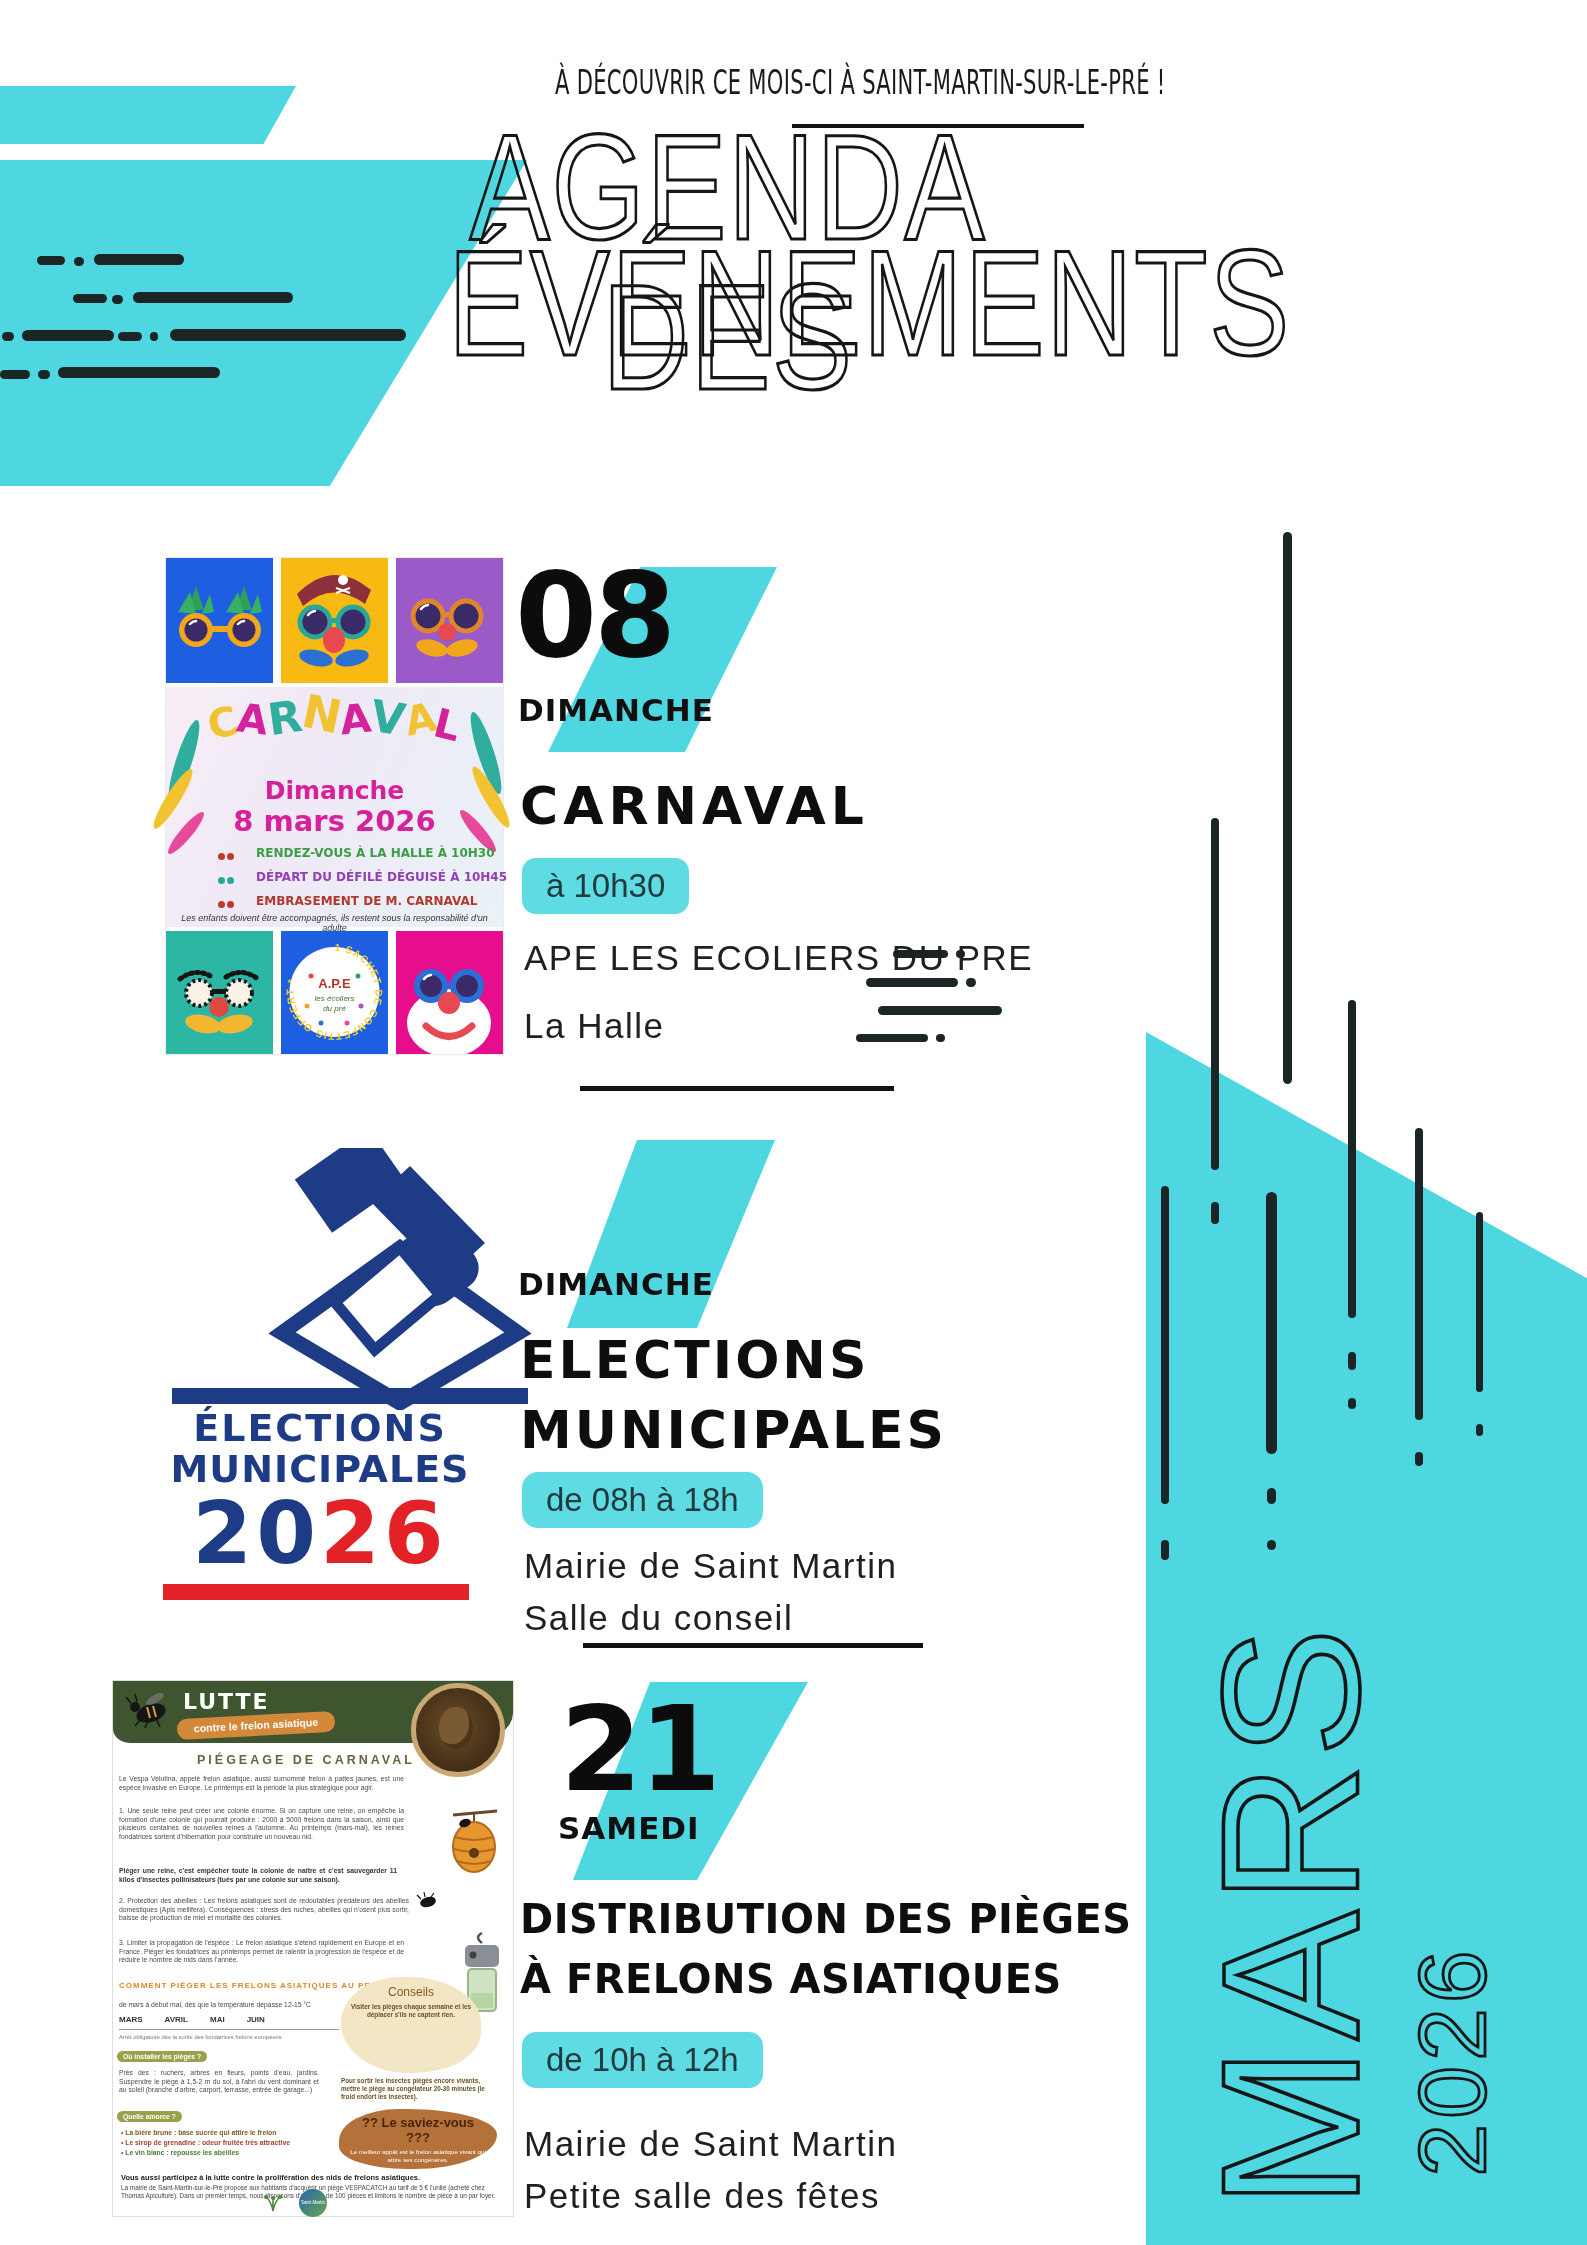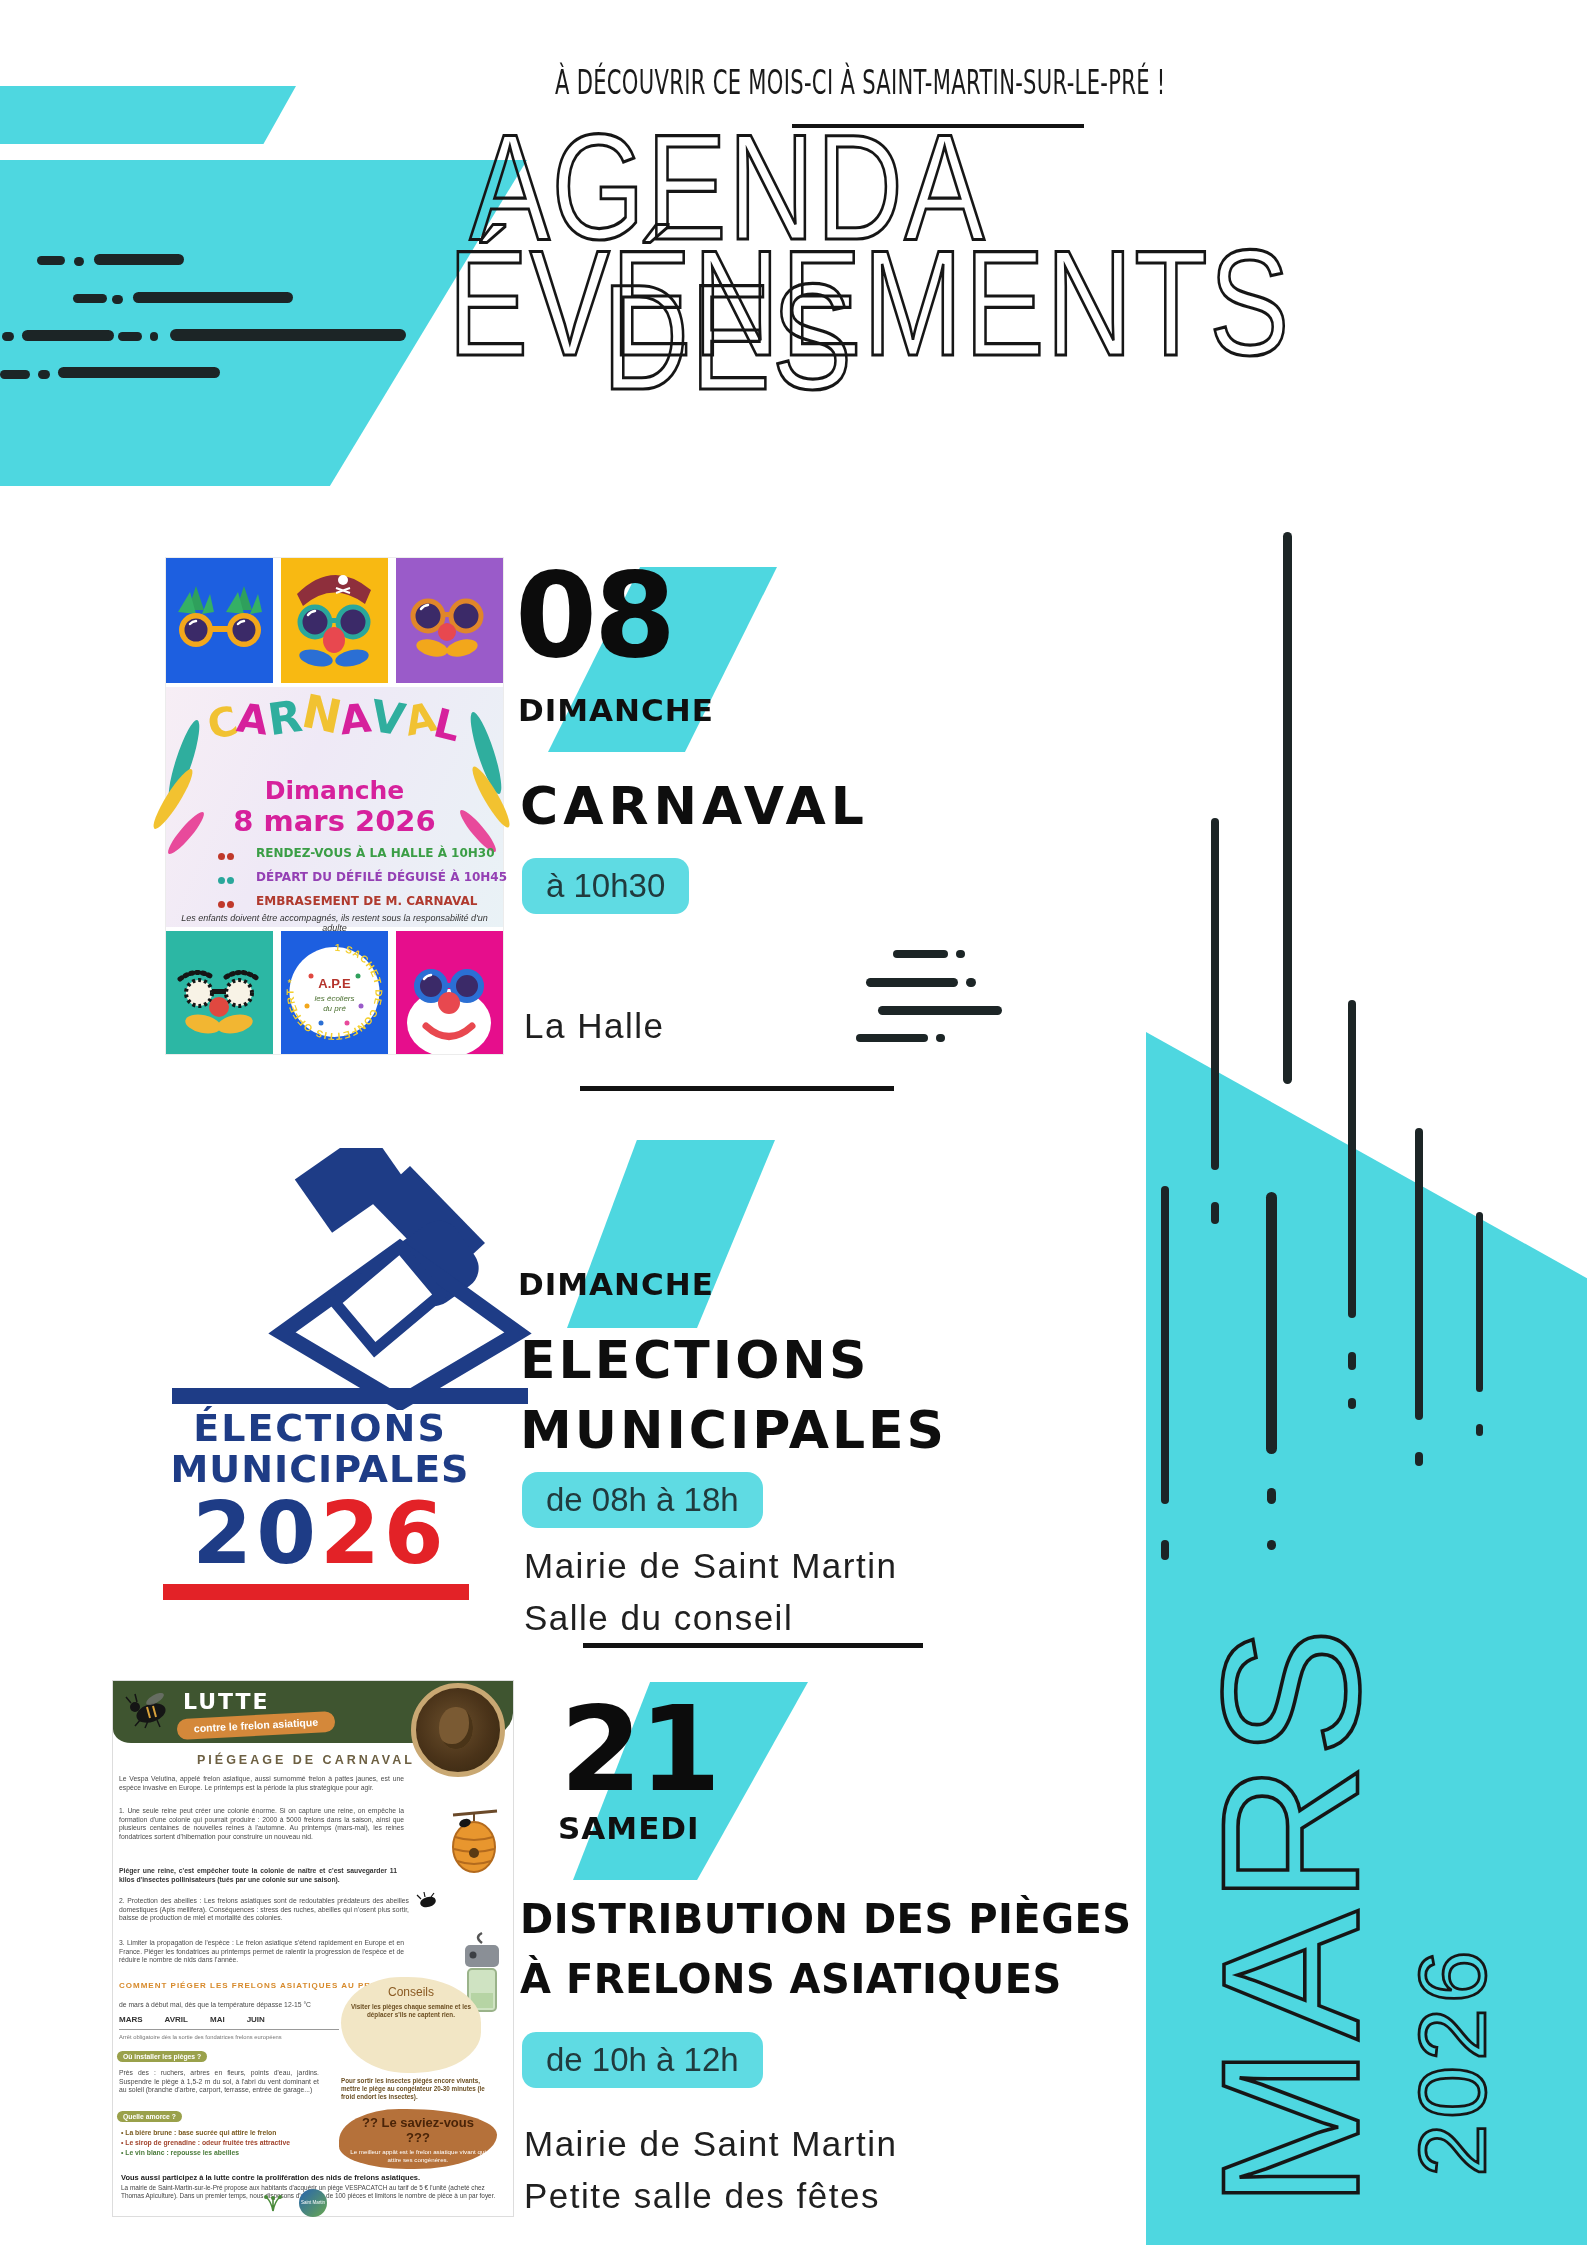--- a/index.html
+++ b/index.html
@@ -103,20 +103,21 @@
 
   <div class="abs eyebrow" style="left:420px;top:62px;width:710px;">À DÉCOUVRIR CE MOIS-CI À SAINT-MARTIN-SUR-LE-PRÉ !</div>
   <div class="abs" style="left:792px;top:124px;width:292px;height:4px;background:#141414;"></div>
   <div class="abs bigtitle thin" style="left:378px;top:112px;width:700px;">AGENDA DES</div>
   <div class="abs bigtitle thin" style="left:378px;top:228px;width:700px;">ÉVÉNEMENTS</div>
 
   <div class="abs daynum" style="left:515px;top:556px;">08</div>
   <div class="abs weekday" style="left:518px;top:692px;">DIMANCHE</div>
   <div class="abs etitle" style="left:520px;top:776px;font-size:52px;letter-spacing:5px;">CARNAVAL</div>
   <div class="abs pill" style="left:522px;top:858px;">à 10h30</div>
+  <div class="abs venue" style="left:524px;top:938px;">APE LES ECOLIERS DU PRE</div>
   <div class="abs venue" style="left:524px;top:1006px;">La Halle</div>
 
   <div id="poster1" class="abs" style="left:165px;top:557px;width:337px;height:496px;">
 
     <div class="panel" style="left:0;top:0;height:125px;background:#1d5fe0;">
       <svg width="107" height="125">
         <polygon points="22,52 30,28 38,52" fill="#2fa05c"></polygon>
           <polygon points="12,54 24,34 30,56" fill="#35b065"></polygon>
           <polygon points="36,56 44,36 48,54" fill="#35b065"></polygon>
         <polygon points="70,52 78,28 86,52" fill="#2fa05c"></polygon>

